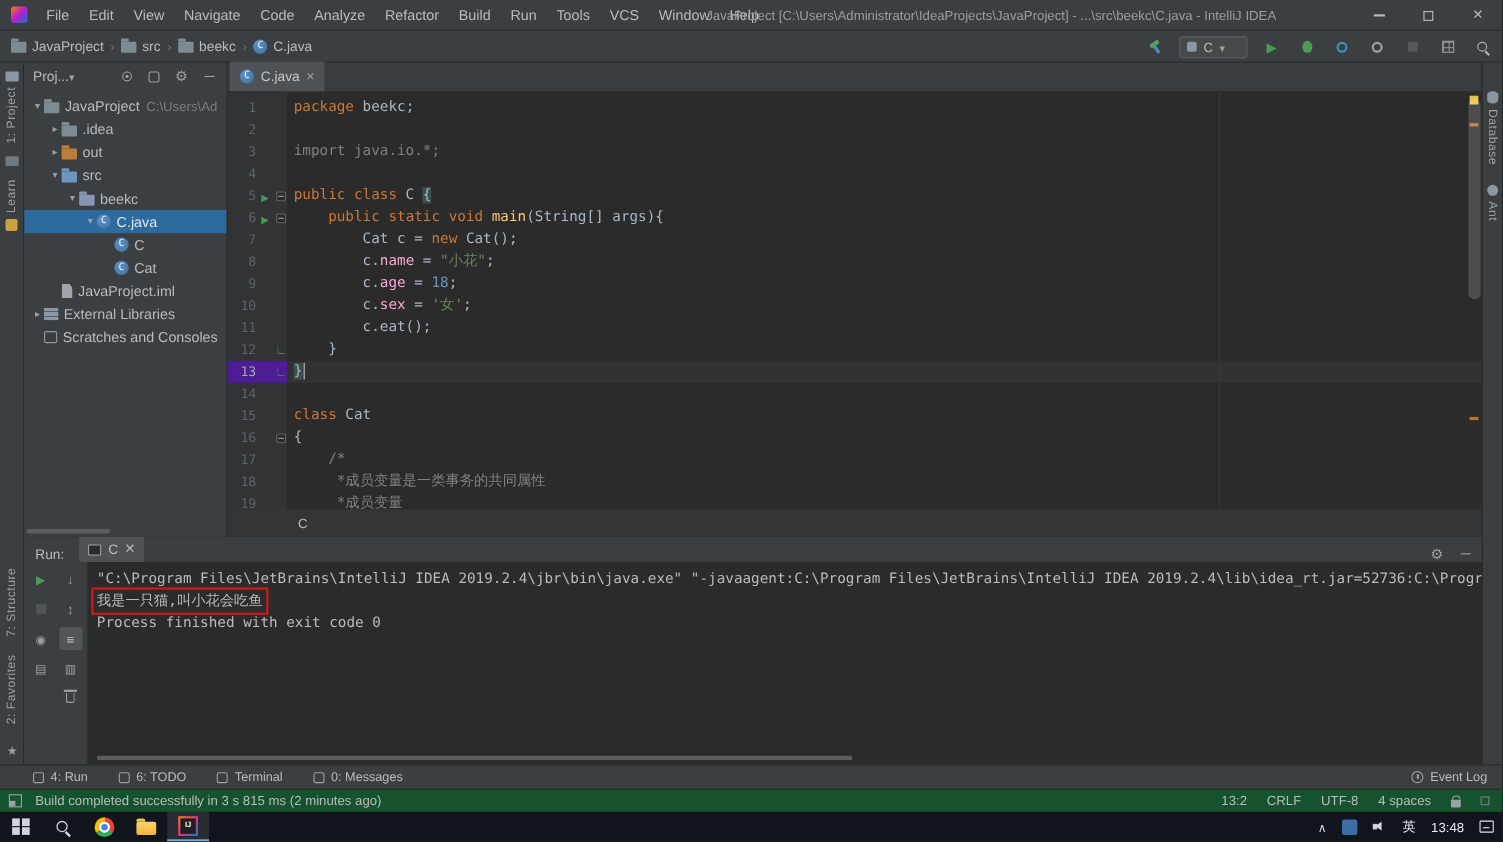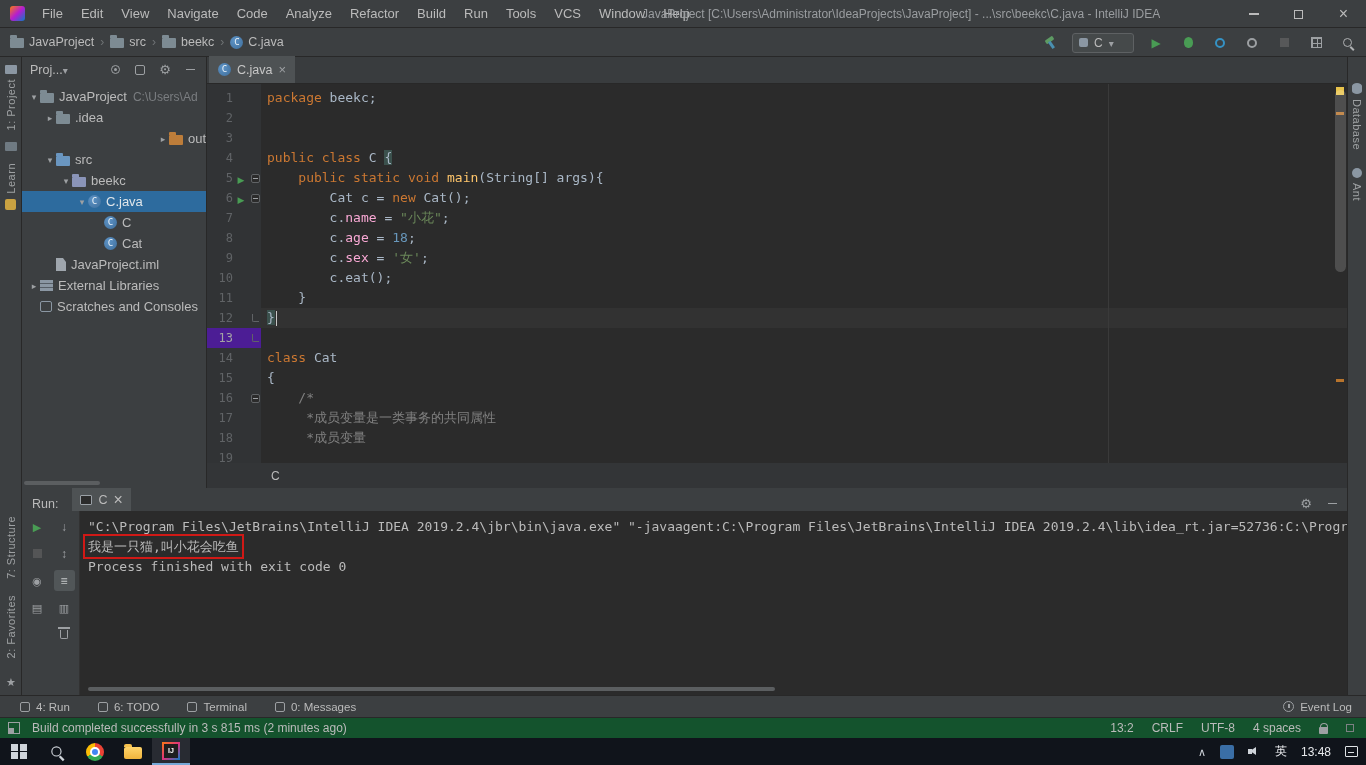--- a/index.html
+++ b/index.html
@@ -178,21 +178,21 @@
   .g-trash::before{content:"";position:absolute;top:-3px;left:-3px;width:12px;height:1.5px;background:#9da0a3}
   #console{position:absolute;left:58px;top:23px;right:0;bottom:0;background:#2b2b2b;padding:6px 8px;
            font:13px "DejaVu Sans Mono",monospace;color:#bbbbbb;overflow:hidden}
   .console-line{height:20px;line-height:20px;white-space:pre}
   .boxed{outline:2px solid #d01916;outline-offset:3px}
   #console-hscroll{position:absolute;left:66px;bottom:4px;width:687px;height:4px;background:#5b5e60;border-radius:2px}
 
   
   #bottom-bar{position:absolute;left:0;top:695px;width:1366px;height:22px;background:#3c3f41;
               border-top:1px solid #282828;display:flex;align-items:center;font-size:11.5px}
-  #bb-left{display:flex;gap:28px;margin-left:20px}
+  #bb-left{display:flex;gap:28px;margin-left:30px}
   .bb-item{display:flex;align-items:center;gap:6px;color:#bbb}
   .bb-ico{width:10px;height:10px;border:1px solid #9da0a3;border-radius:2px}
   #bb-right{position:absolute;right:14px;display:flex;align-items:center;gap:6px}
   .i-clock{width:11px;height:11px;border:1.4px solid #9da0a3;border-radius:50%;position:relative}
   .i-clock::after{content:"";position:absolute;left:4px;top:1.5px;width:1.3px;height:4px;background:#9da0a3}
   #status-bar{position:absolute;left:0;top:717px;width:1366px;height:21px;background:#14532d;
               border-top:1px solid #282828;display:flex;align-items:center;font-size:12px}
   .i-switcher{width:12px;height:12px;border:1px solid #9da0a3;margin-left:8px;position:relative}
   .i-switcher::after{content:"";position:absolute;left:0;bottom:0;width:5px;height:5px;background:#9da0a3}
   #status-msg{margin-left:12px;color:#bbb}
@@ -374,21 +374,21 @@
           <span class="tree-arrow expanded"></span>
           <span class="ticon ti-folder-project"></span>
           <span class="tree-label">JavaProject</span>
           <span class="tree-extra">C:\Users\Ad</span>
         </div>
         <div class="tree-row" style="padding-left: 22px;">
           <span class="tree-arrow collapsed"></span>
           <span class="ticon ti-folder"></span>
           <span class="tree-label">.idea</span>
         </div>
-        <div class="tree-row" style="padding-left: 22px; justify-content: flex-end;">
+        <div class="tree-row" style="padding-left: 22px;">
           <span class="tree-arrow collapsed"></span>
           <span class="ticon ti-folder-excluded"></span>
           <span class="tree-label">out</span>
         </div>
         <div class="tree-row" style="padding-left: 22px;">
           <span class="tree-arrow expanded"></span>
           <span class="ticon ti-folder-source"></span>
           <span class="tree-label">src</span>
         </div>
         <div class="tree-row" style="padding-left: 38px;">
@@ -541,20 +541,21 @@
         </div>
         <div class="gline">
           <span class="lnum">19</span>
           <span class="gico"></span>
           <span class="gfold"></span>
         </div>
       </div>
     <div id="codearea">
         <div class="cline"><span class="tok-kw">package</span><span class="tok-pl"> beekc;</span></div>
         <div class="cline"></div>
+        <div class="cline"><span class="tok-cmt">import java.io.*;</span></div>
         <div class="cline"></div>
         <div class="cline"><span class="tok-kw">public class</span><span class="tok-pl"> C </span><span class="tok-brace">{</span></div>
         <div class="cline"><span class="tok-pl">    </span><span class="tok-kw">public static void </span><span class="tok-mth">main</span><span class="tok-pl">(String[] args){</span></div>
         <div class="cline"><span class="tok-pl">        Cat c = </span><span class="tok-kw">new</span><span class="tok-pl"> Cat();</span></div>
         <div class="cline"><span class="tok-pl">        c.</span><span class="tok-fld">name</span><span class="tok-pl"> = </span><span class="tok-str">"小花"</span><span class="tok-pl">;</span></div>
         <div class="cline"><span class="tok-pl">        c.</span><span class="tok-fld">age</span><span class="tok-pl"> = </span><span class="tok-num">18</span><span class="tok-pl">;</span></div>
         <div class="cline"><span class="tok-pl">        c.</span><span class="tok-fld">sex</span><span class="tok-pl"> = </span><span class="tok-str">'女'</span><span class="tok-pl">;</span></div>
         <div class="cline"><span class="tok-pl">        c.eat();</span></div>
         <div class="cline"><span class="tok-pl">    }</span></div>
         <div class="cline caret-line"><span class="tok-brace">}</span><span class="caret"></span></div>

